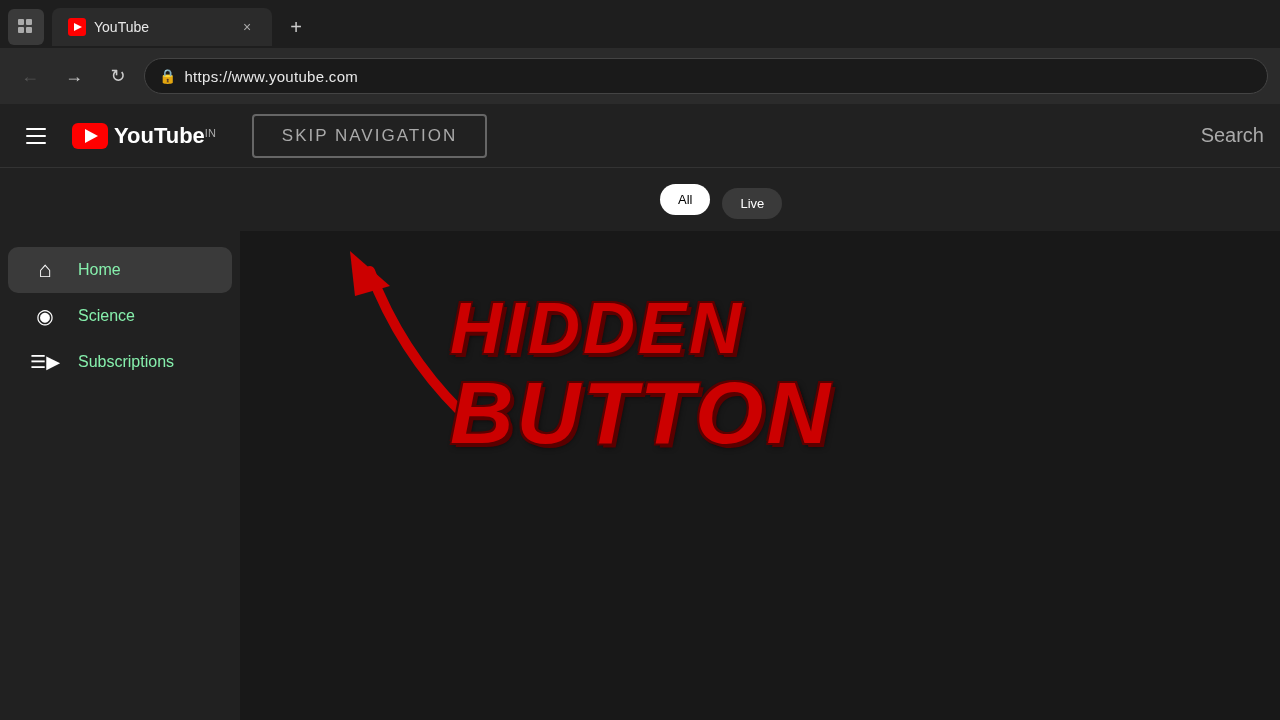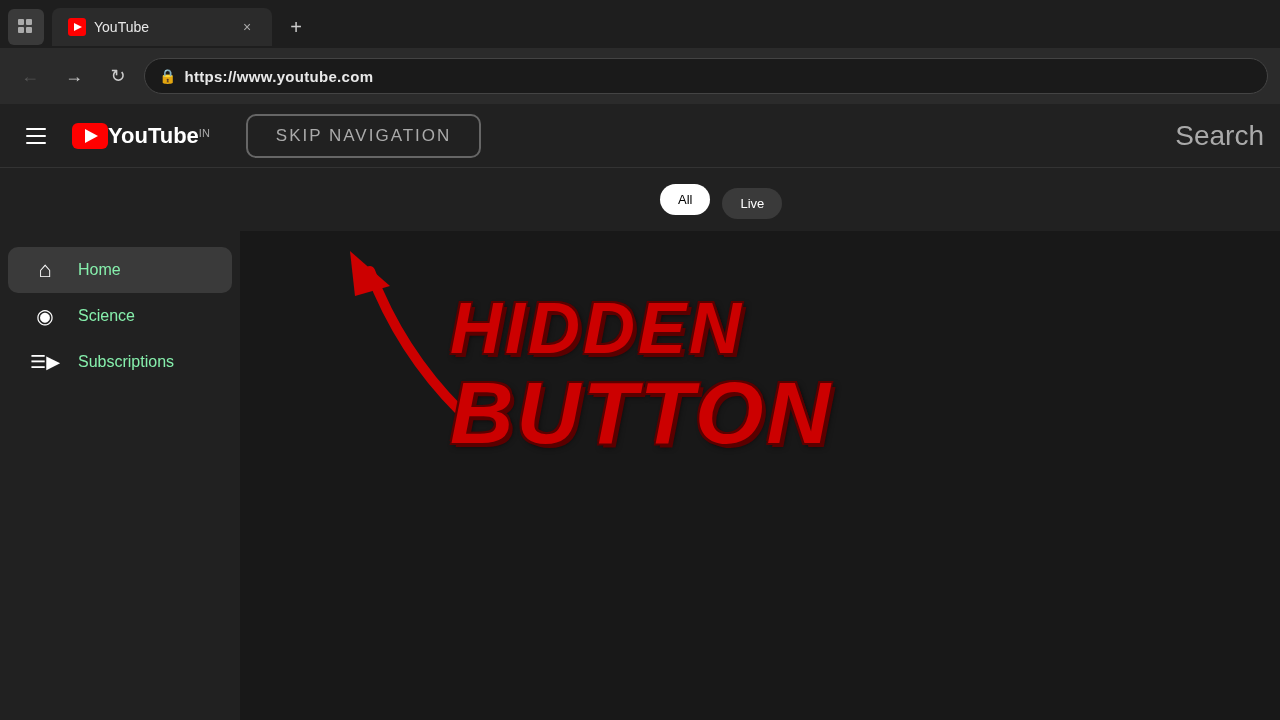--- a/index.html
+++ b/index.html
@@ -145,21 +145,21 @@
     }
 
     .lock-icon {
       color: #aaa;
       font-size: 14px;
     }
 
     .address-text {
       color: #e8e8e8;
       font-size: 15px;
-      font-weight: 700;
+      font-weight: 400;
       letter-spacing: 0.3px;
     }
 
     
     .yt-app {
       background: #212121;
       height: calc(720px - 104px);
       display: flex;
       flex-direction: column;
       overflow: hidden;
@@ -194,20 +194,21 @@
       display: block;
       width: 20px;
       height: 2px;
       background: #fff;
       border-radius: 1px;
     }
 
     .yt-logo {
       display: flex;
       align-items: center;
+      gap: 6px;
       cursor: pointer;
     }
 
     .yt-logo-icon {
       width: 36px;
       height: 26px;
       background: #ff0000;
       border-radius: 6px;
       display: flex;
       align-items: center;
@@ -225,30 +226,30 @@
     }
 
     .skip-nav-btn {
       border: 2px solid #666;
       background: transparent;
       color: #aaa;
       font-size: 17px;
       font-weight: 500;
       letter-spacing: 2px;
       padding: 10px 28px;
-      border-radius: 10px;
+      border-radius: 4px;
       cursor: pointer;
       margin-left: 20px;
       text-transform: uppercase;
     }
 
     .yt-search-placeholder {
       margin-left: auto;
       color: #aaa;
-      font-size: 28px;
+      font-size: 20px;
       font-weight: 400;
     }
 
     
     .category-bar {
       background: #212121;
       padding: 12px 0 12px 660px;
       display: flex;
       align-items: center;
       gap: 12px;

